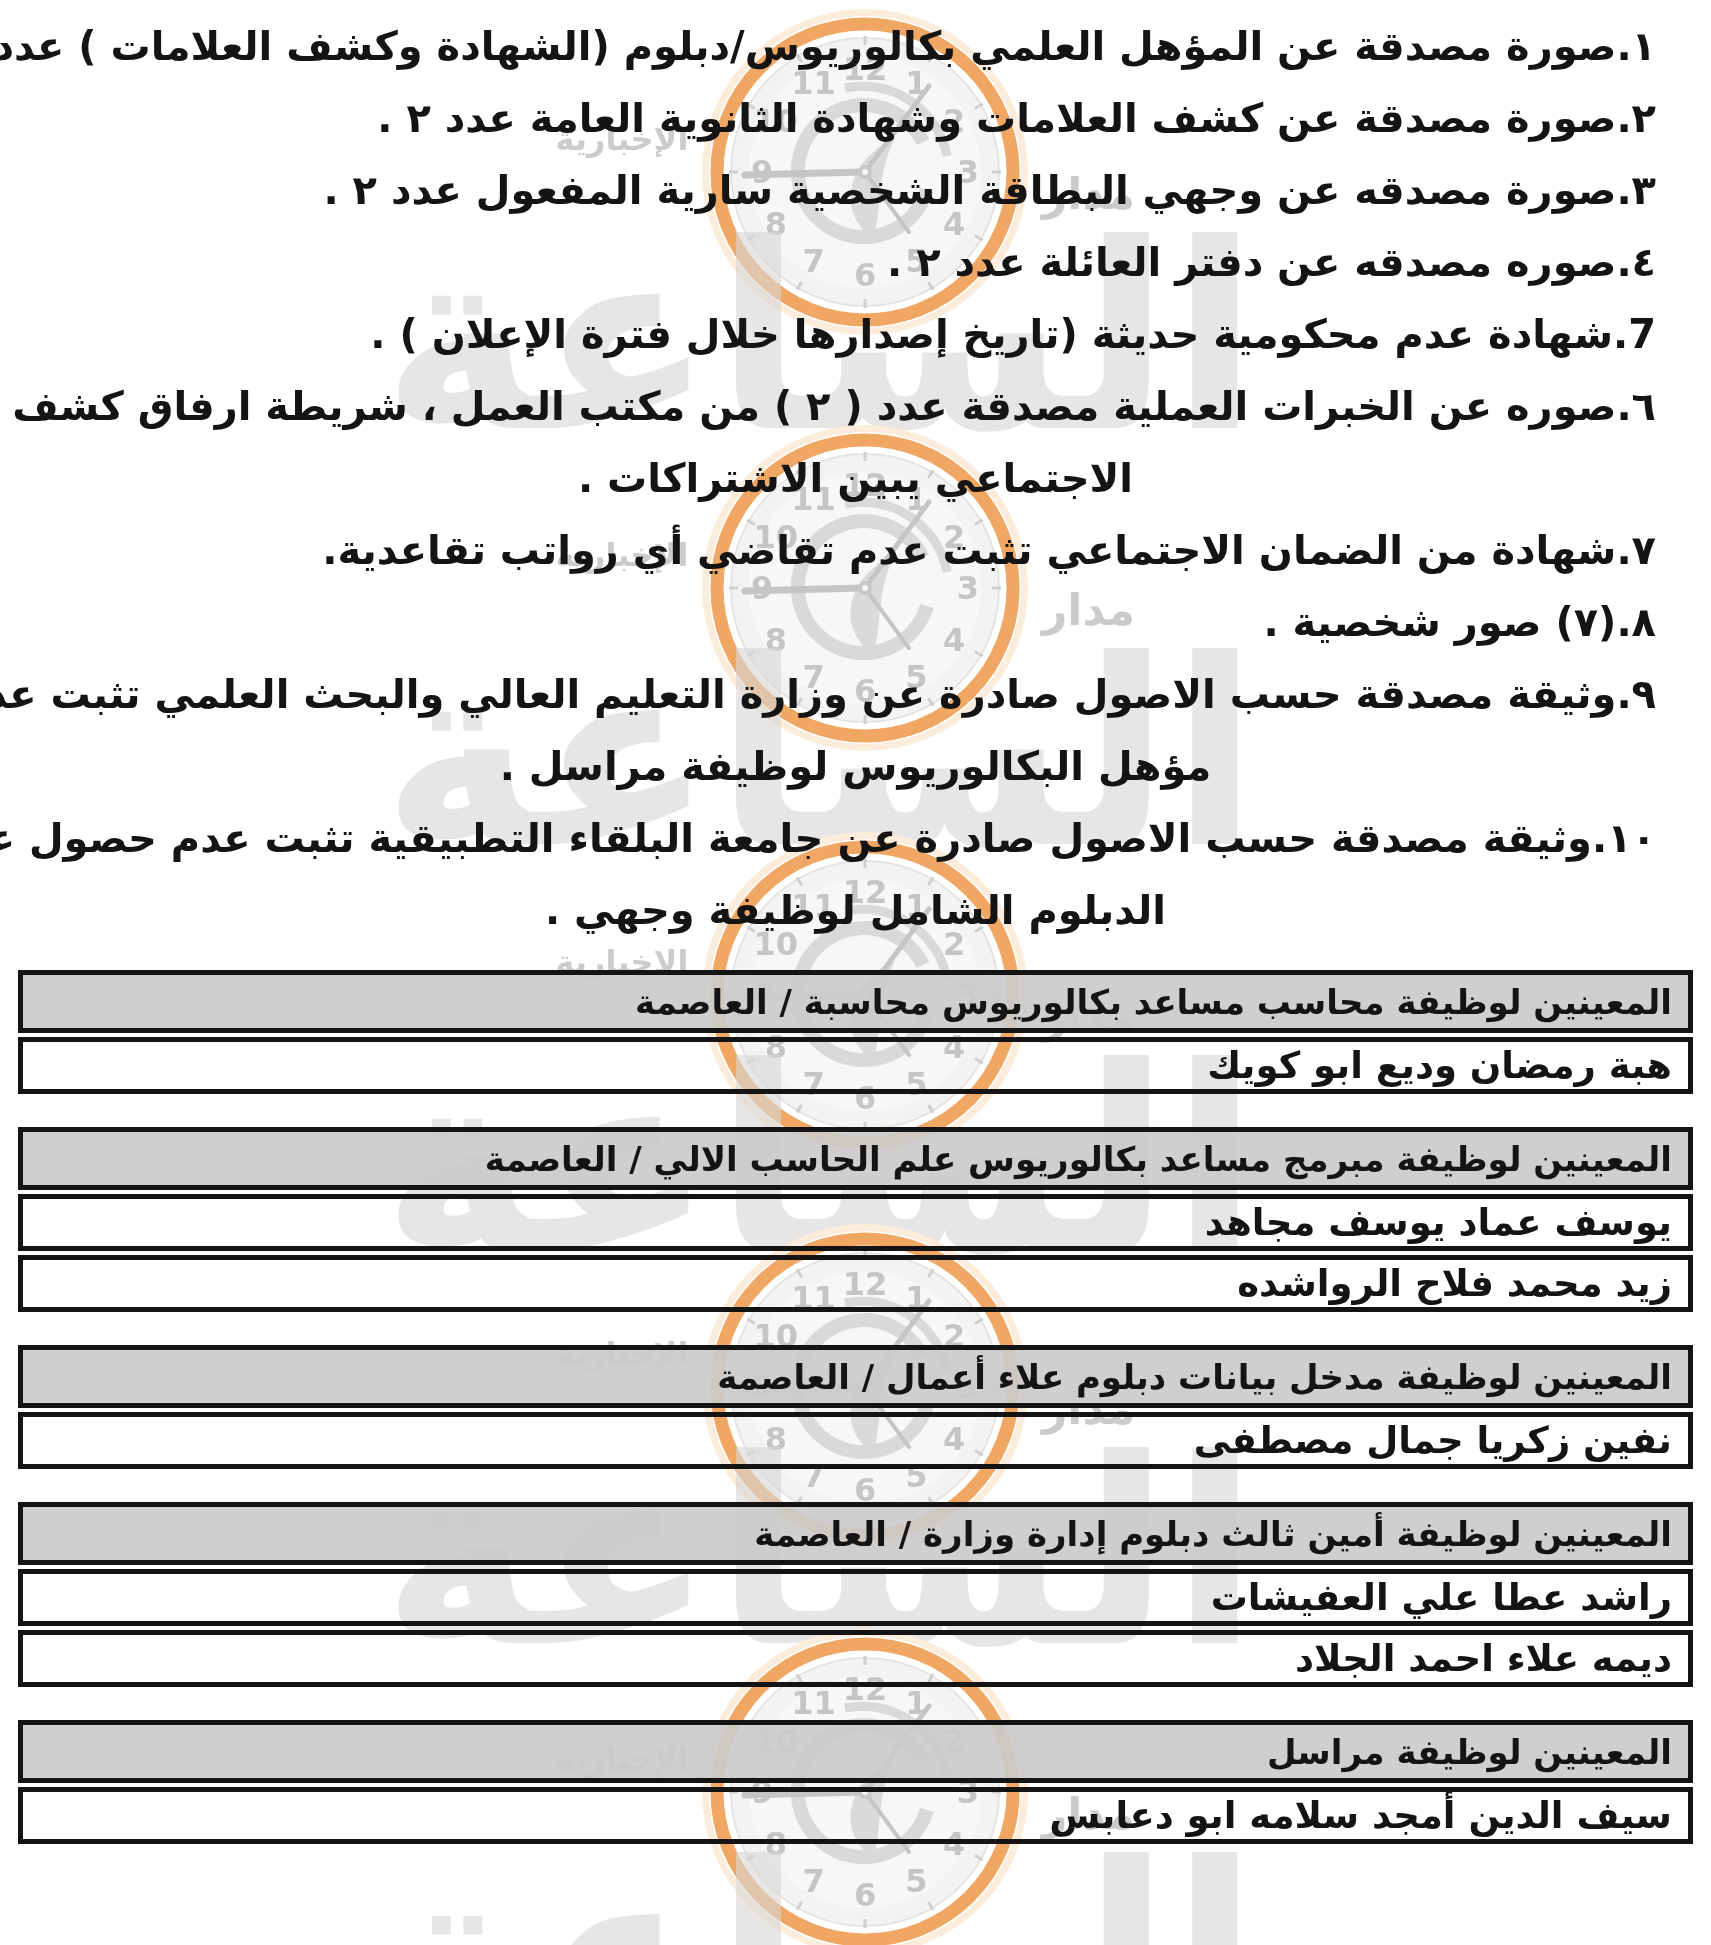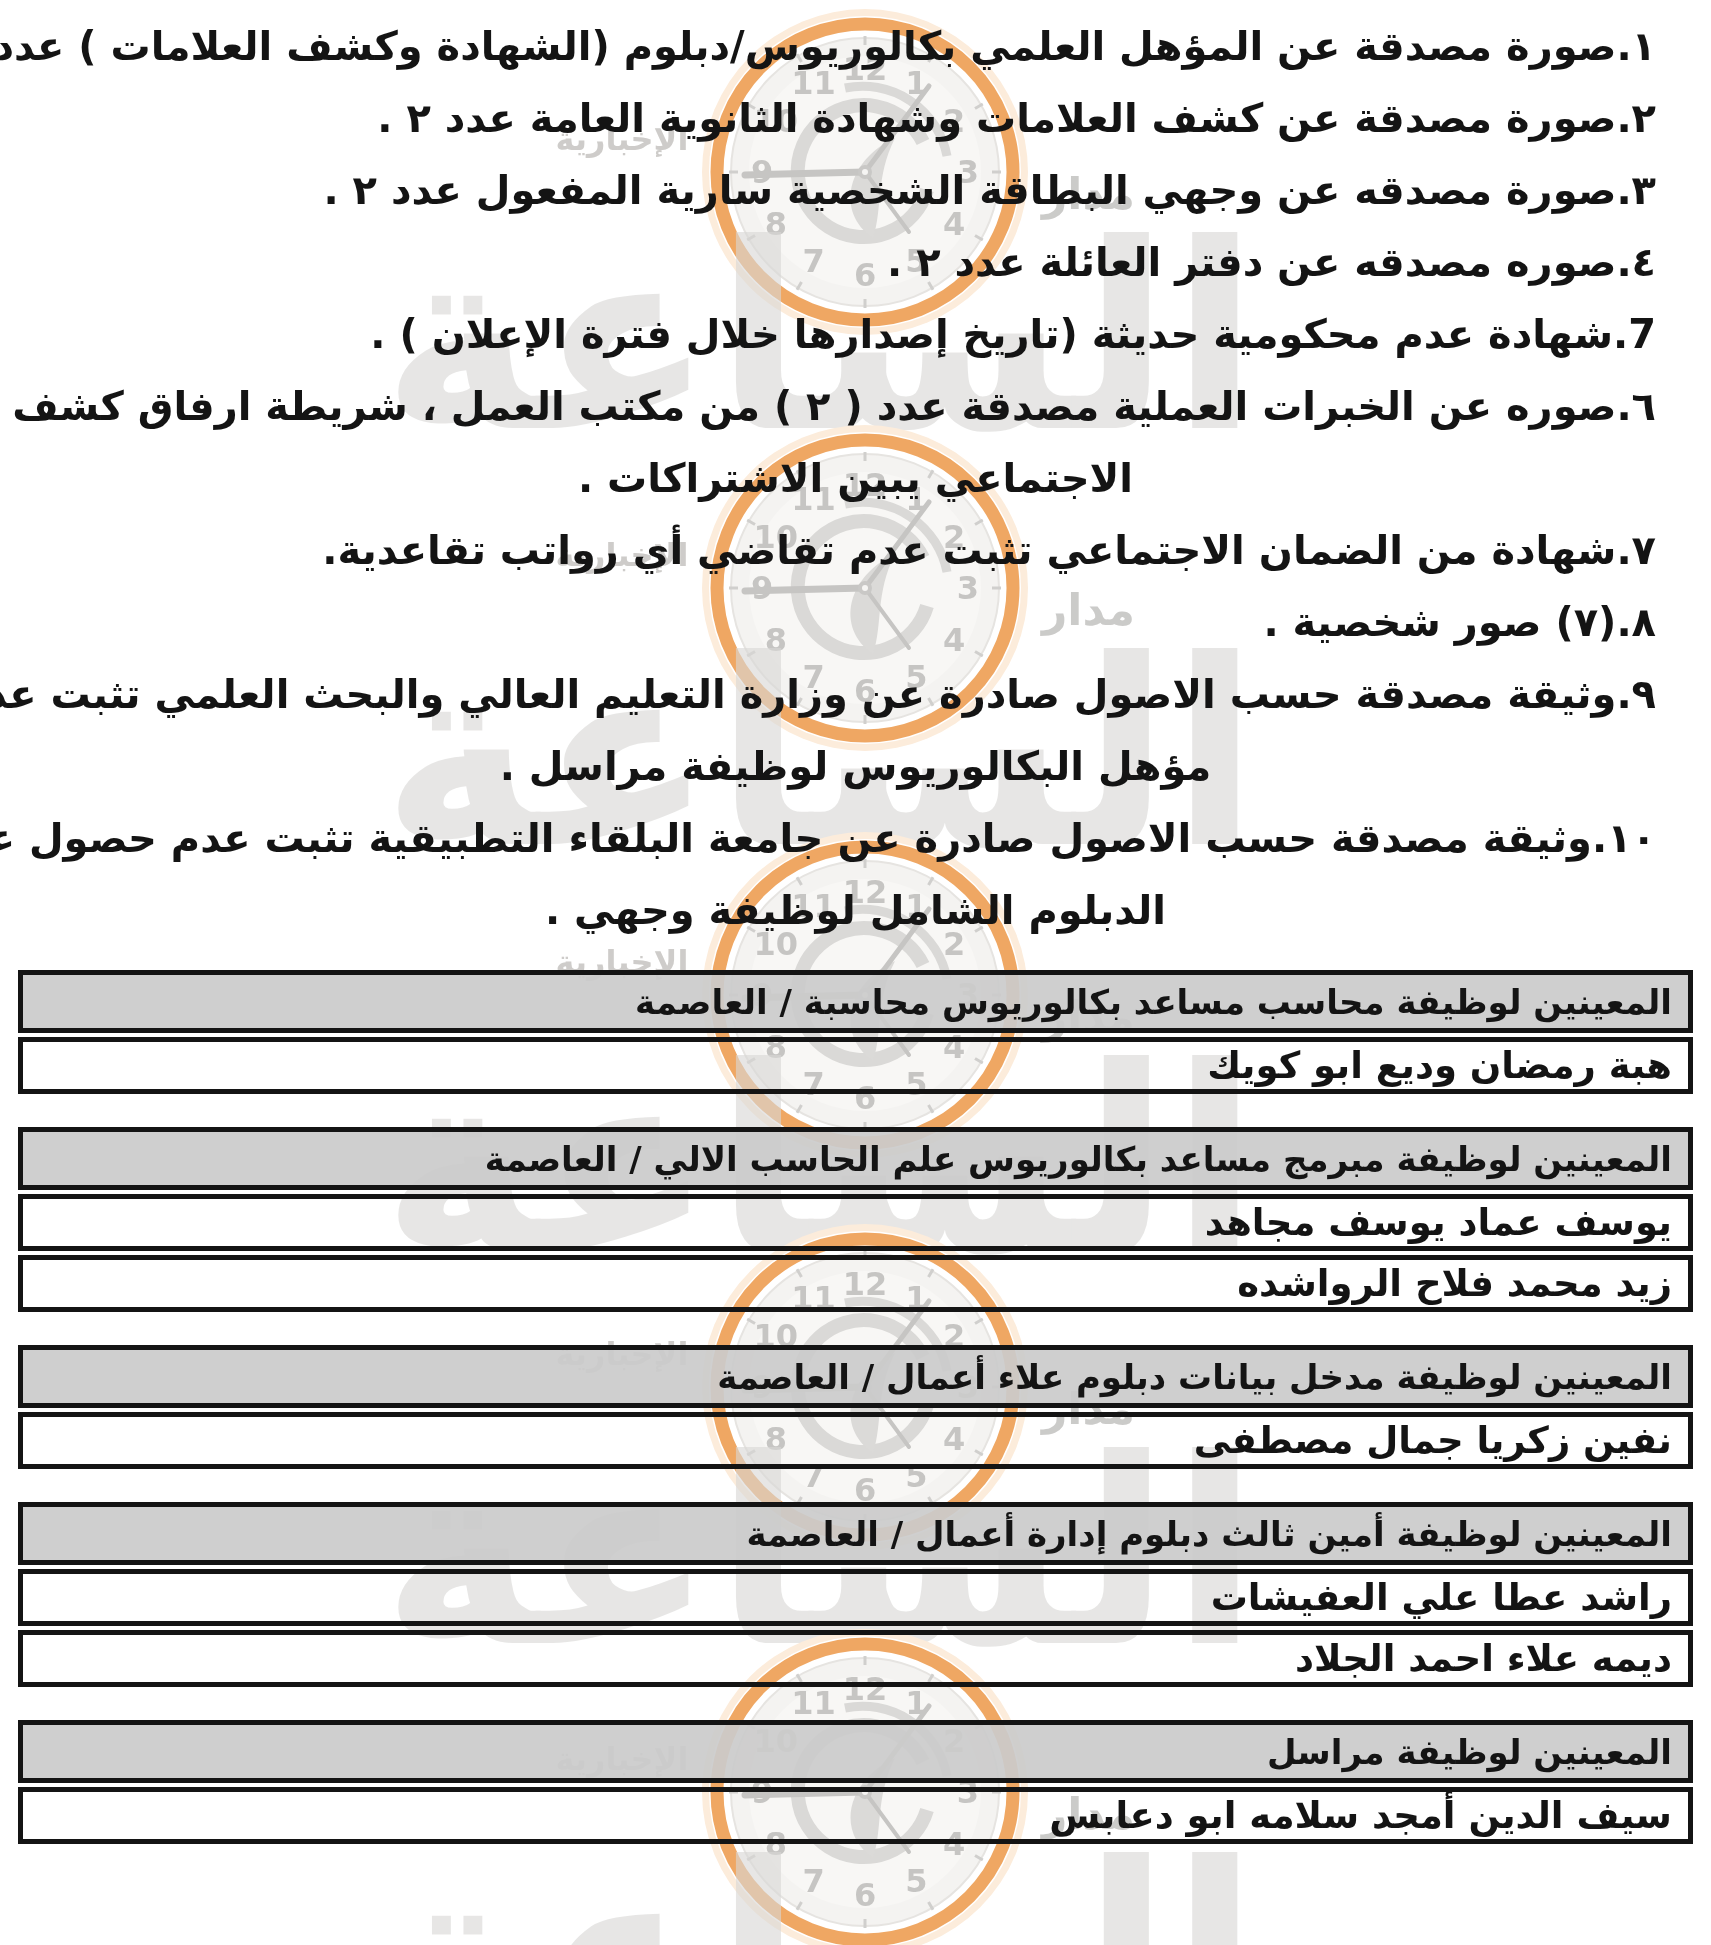--- a/index.html
+++ b/index.html
@@ -231,21 +231,21 @@
         <div class="trow thead">
           <span>المعينين لوظيفة مدخل بيانات دبلوم علاء أعمال / العاصمة</span>
         </div>
         <div class="trow">
           <span>نفين زكريا جمال مصطفى</span>
         </div>
       </section>
 
       <section class="wtable">
         <div class="trow thead">
-          <span>المعينين لوظيفة أمين ثالث دبلوم إدارة أعمال / العاصمة</span>
+          <span>المعينين لوظيفة أمين ثالث دبلوم إدارة وزارة / العاصمة</span>
         </div>
         <div class="trow">
           <span>راشد عطا علي العفيشات</span>
         </div>
         <div class="trow">
           <span>ديمه علاء احمد الجلاد</span>
         </div>
       </section>
 
       <section class="wtable">

